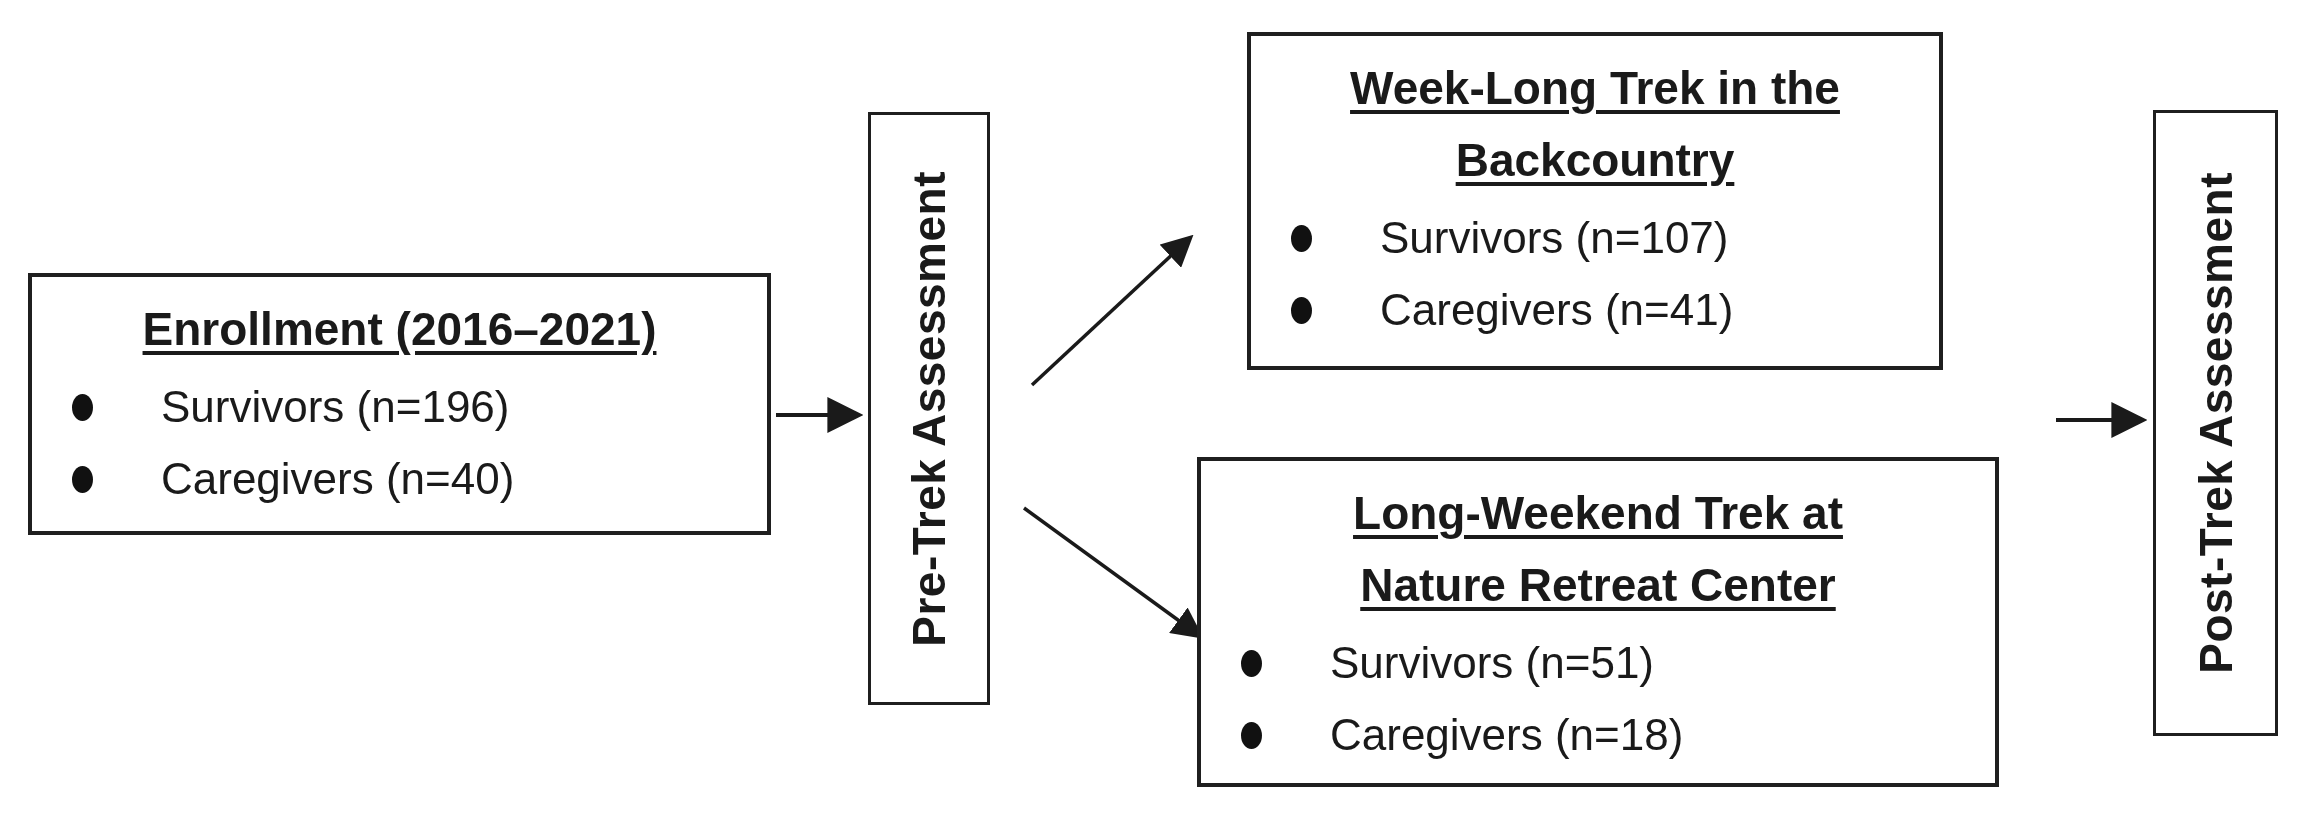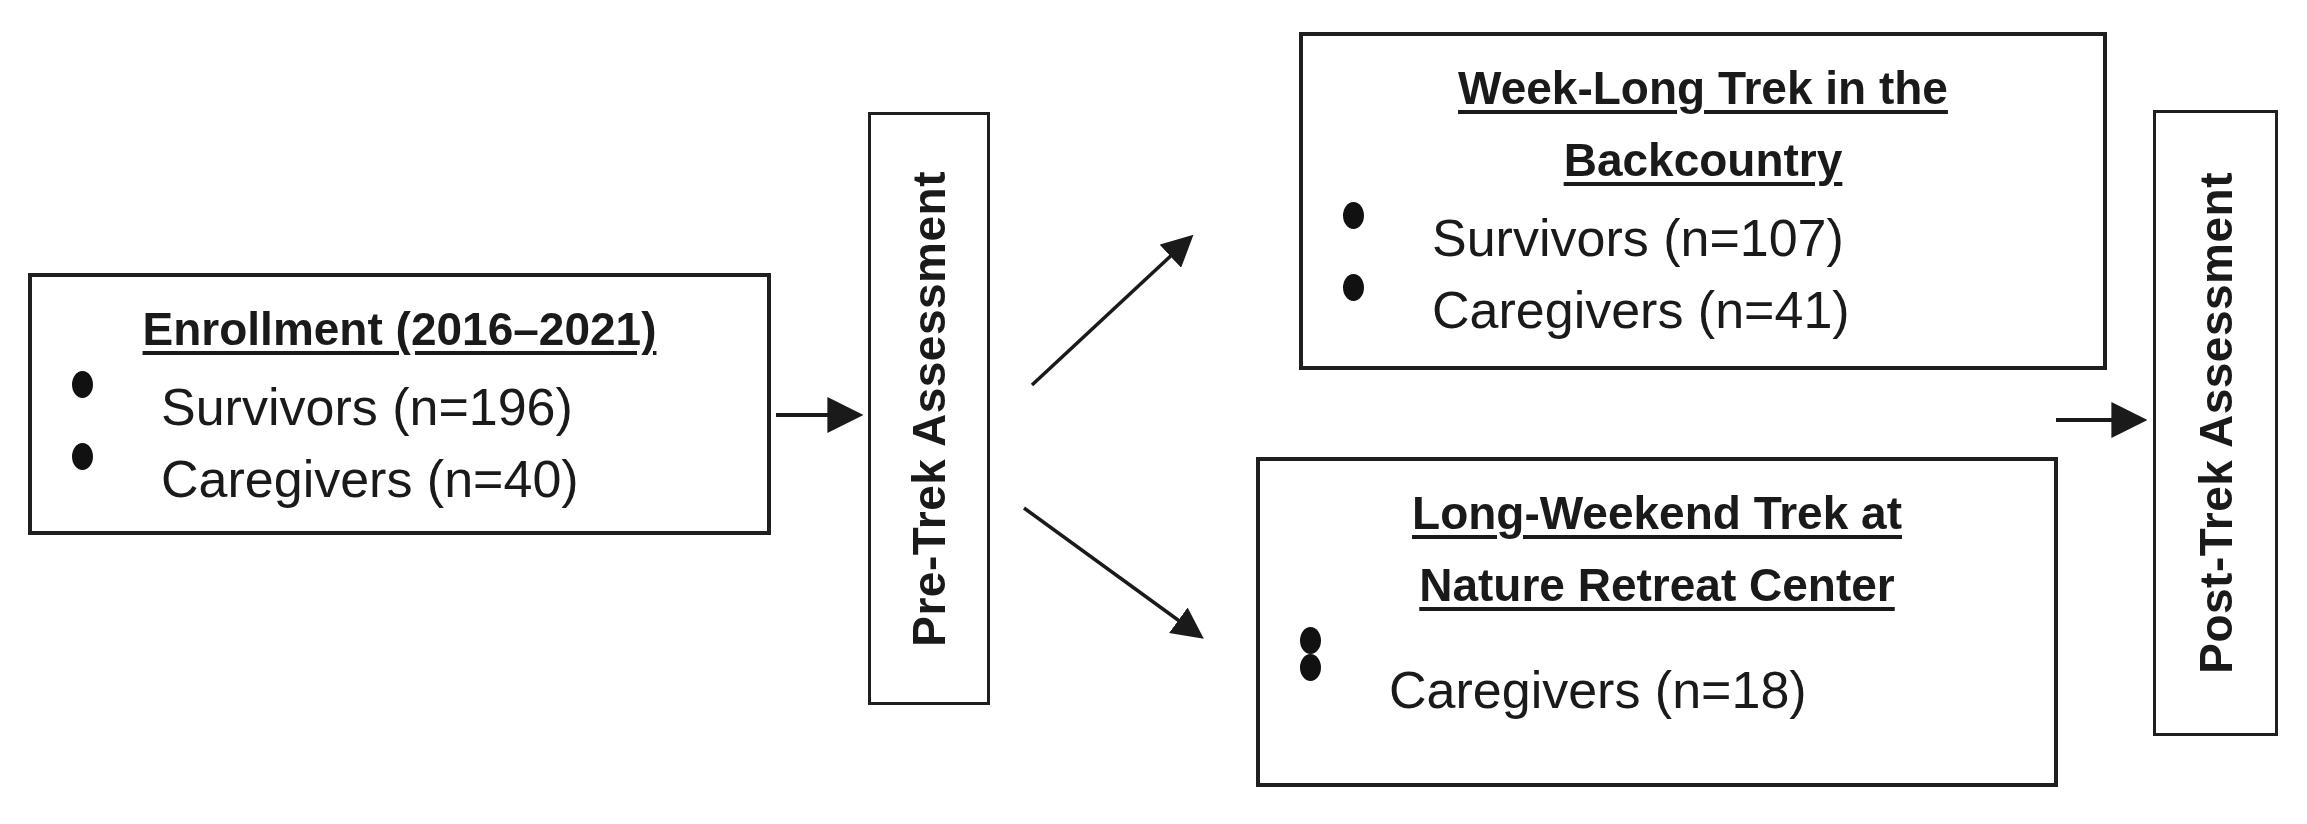--- a/index.html
+++ b/index.html
@@ -53,35 +53,36 @@
     text-underline-offset: 6px;
   }
   ul.bullets {
     list-style: none;
     margin: 10px 0 0 0;
     padding: 0 0 0 40px;
   }
   ul.bullets.tight { margin-top: 6px; }
   ul.bullets li {
     display: flex;
-    font-size: 52px;
+    align-items: center;
+    font-size: 44px;
     line-height: 72px;
     white-space: nowrap;
   }
   .dot {
     width: 21px;
     height: 27px;
     border-radius: 50%;
     background: #111111;
     margin-right: 68px;
     flex: 0 0 auto;
   }
   .enrollment-box { left: 28px;  top: 273px; width: 743px; height: 262px; padding-top: 20px; }
-  .weeklong-box   { left: 1299px; top: 32px;  width: 808px; height: 338px; padding-top: 16px; }
-  .longweekend-box{ left: 1256px; top: 457px; width: 802px; height: 330px; padding-top: 16px; }
+  .weeklong-box   { left: 1247px; top: 32px;  width: 696px; height: 338px; padding-top: 16px; }
+  .longweekend-box{ left: 1197px; top: 457px; width: 802px; height: 330px; padding-top: 16px; }
   .pretrek-box    { left: 868px;  top: 112px; width: 122px; height: 593px; }
   .posttrek-box   { left: 2153px; top: 110px; width: 125px; height: 626px; }
 </style>
 </head>
 <body>
 
 <div class="canvas">
 
   <svg class="arrow-layer" viewBox="0 0 2307 824" xmlns="http://www.w3.org/2000/svg" aria-hidden="true">
     <defs>
@@ -133,20 +134,21 @@
   </div>
 
   <div class="box longweekend-box">
     <div class="box-title two-line">
       <div><span class="u">Long-Weekend Trek at</span></div>
       <div><span class="u">Nature Retreat Center</span></div>
     </div>
     <ul class="bullets tight">
       <li>
         <span class="dot"></span>
+        <span>Survivors (n=51)</span>
       </li>
       <li>
         <span class="dot"></span>
         <span>Caregivers (n=18)</span>
       </li>
     </ul>
   </div>
 
   <div class="vbox posttrek-box">
     <span class="vtext">Post-Trek Assessment</span>

